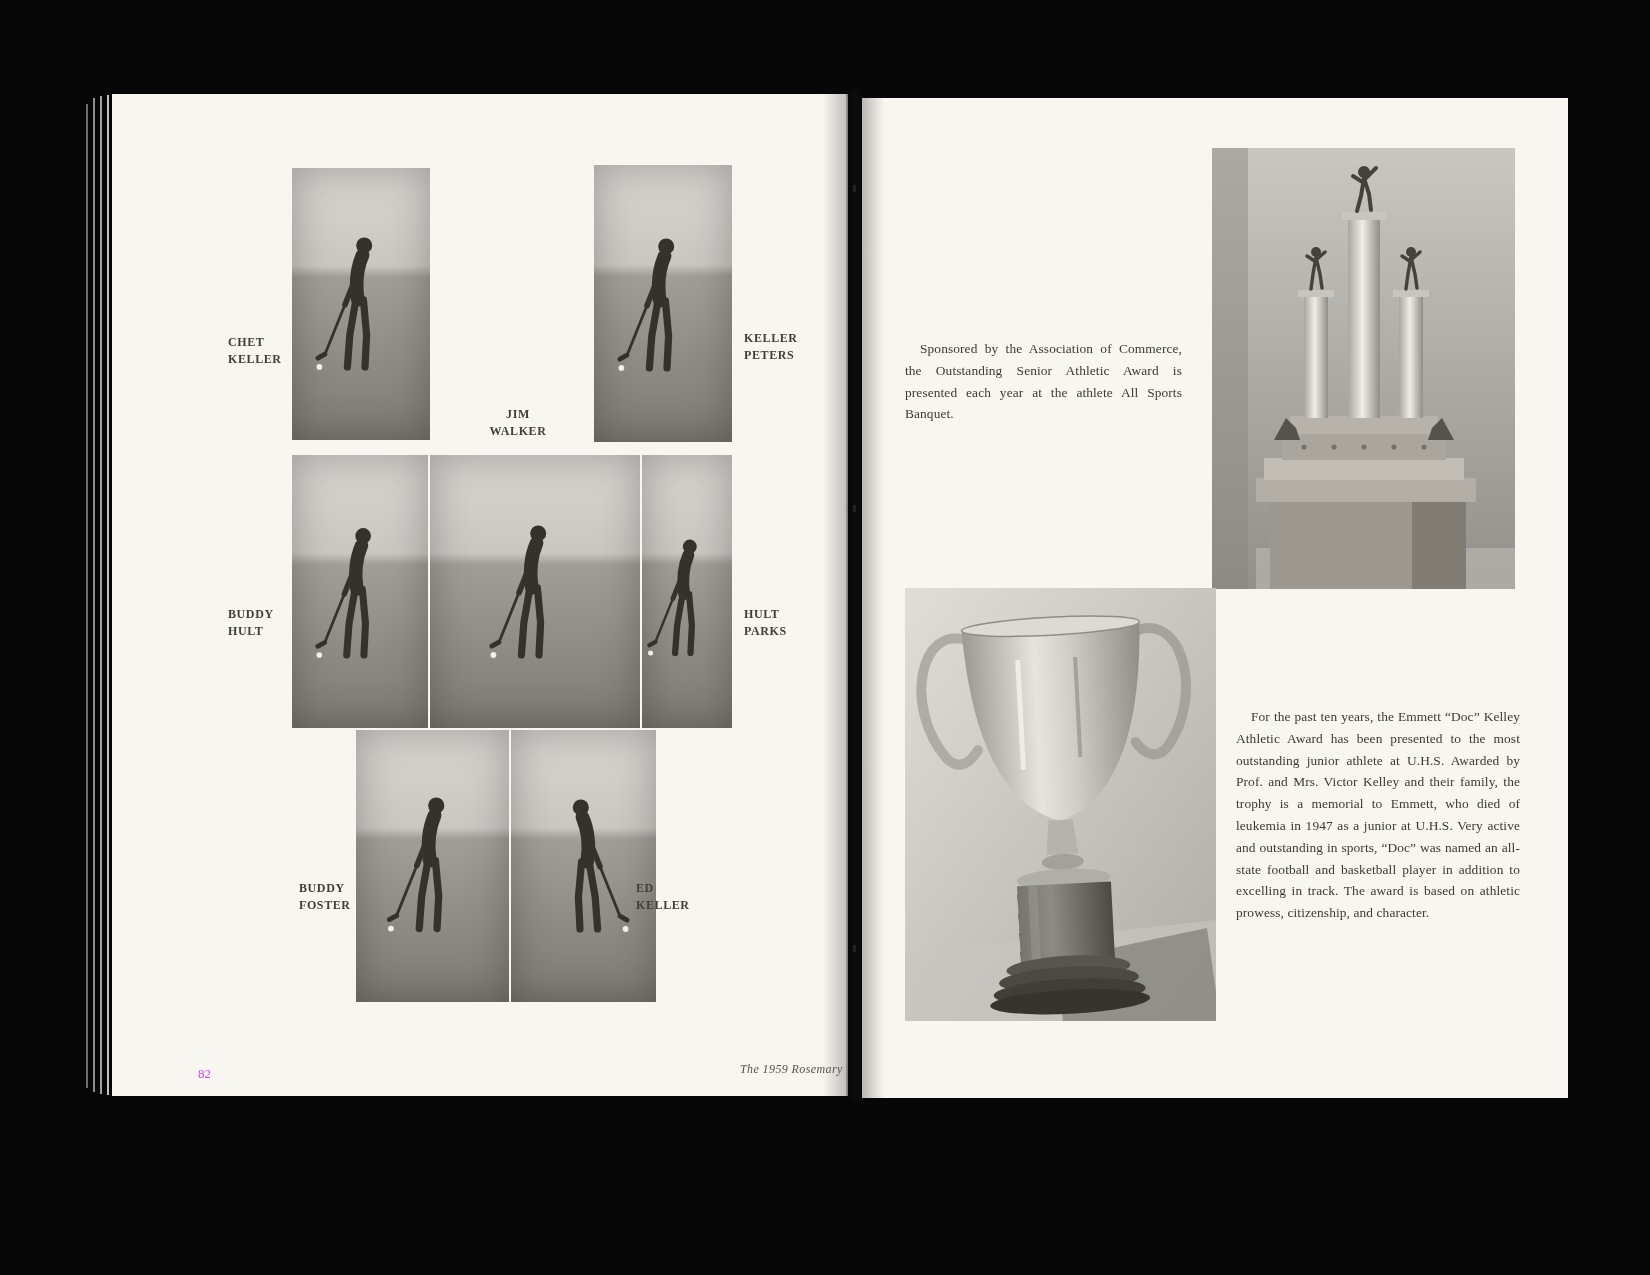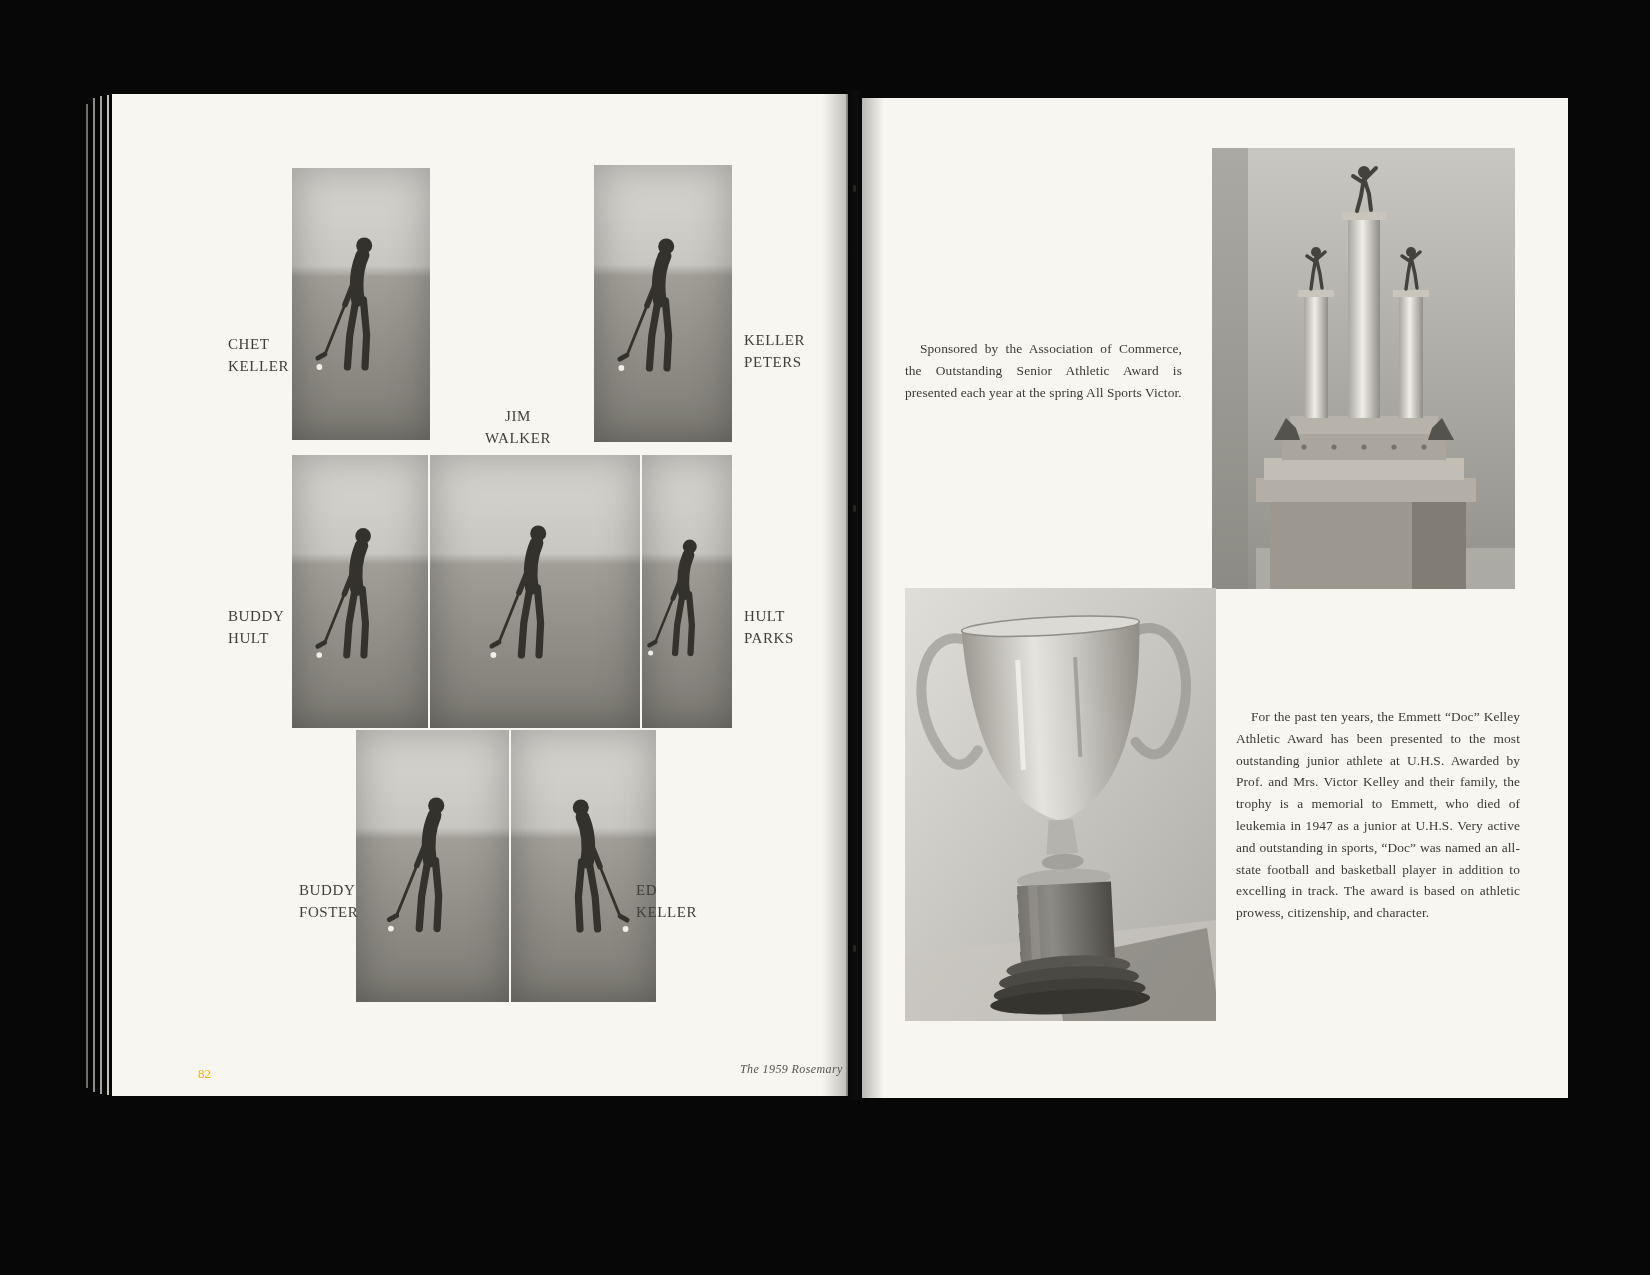--- a/index.html
+++ b/index.html
@@ -20,24 +20,24 @@
   .speck{position:absolute;width:3px;height:7px;background:#2c2a26;border-radius:1px;opacity:.8;}
 
   
   .photo{position:absolute;overflow:hidden;
       background:linear-gradient(#d8d6d1 0%,#c9c7c2 36%,#a09e97 40%,#8d8b84 72%,#7d7b74 100%);
       box-shadow:inset 0 0 42px rgba(0,0,0,.28);}
   .golfer{position:absolute;left:50%;bottom:12%;transform:translateX(-50%);}
   .photo-frame{position:absolute;background:#b7b5b0;box-shadow:inset 0 0 50px rgba(0,0,0,.3);}
 
   
-  .player-label{position:absolute;font-size:15px;line-height:1.45;letter-spacing:.6px;
-      color:#403e38;white-space:pre-line;}
+  .player-label{position:absolute;font-size:12px;line-height:1.45;letter-spacing:.6px;
+      color:#403e38;white-space:pre-line;font-weight:bold;}
   .player-label.center{text-align:center;width:110px;}
-  .page-number{position:absolute;left:198px;top:1066px;font-size:13px;color:#eab308;}
+  .page-number{position:absolute;left:198px;top:1066px;font-size:13px;color:#d946ef;}
   .running-footer{position:absolute;left:740px;top:1062px;font-size:12px;font-style:italic;
       color:#55534b;letter-spacing:.4px;text-align:center;}
 
   
   .section-title{position:absolute;margin:0;font-family:"DejaVu Serif", serif;font-weight:600;
       font-size:20.5px;letter-spacing:.3px;color:#2d2b24;text-align:center;}
   .section-body{position:absolute;margin:0;font-size:13.4px;line-height:21.8px;color:#3b3933;
       text-align:justify;text-indent:15px;letter-spacing:.1px;}
   svg{display:block;}
 </style>
@@ -176,21 +176,21 @@
         <circle cx="152" cy="24" r="6" fill="#44423d" stroke="none"></circle>
         <path d="M152 30 L149 48 L145 63 M152 30 L157 46 L159 62 M152 32 L164 20 M152 35 L141 28" stroke-width="4"></path>
         <circle cx="104" cy="104" r="5" fill="#44423d" stroke="none"></circle>
         <path d="M104 109 L101 126 L99 141 M104 109 L108 126 L110 140 M104 112 L113 104 M104 114 L95 108" stroke-width="3.4"></path>
         <circle cx="199" cy="104" r="5" fill="#44423d" stroke="none"></circle>
         <path d="M199 109 L196 126 L194 141 M199 109 L203 126 L205 140 M199 112 L208 104 M199 114 L190 108" stroke-width="3.4"></path>
       </g>
     </svg>
   </div>
 
-  <p class="section-body" style="left:905px;top:338px;width:277px">Sponsored by the Association of Commerce, the Outstanding Senior Athletic Award is presented each year at the spring All Sports Victor.</p>
+  <p class="section-body" style="left:905px;top:338px;width:277px">Sponsored by the Association of Commerce, the Outstanding Senior Athletic Award is presented each year at the athlete All Sports Banquet.</p>
 
   <div class="photo-frame" style="left:905px;top:588px;width:311px;height:433px">
     <svg width="311" height="433" viewBox="0 0 311 433">
       <defs>
         <linearGradient id="cBg" x1="0" y1="0" x2="1" y2="1">
           <stop offset="0" stop-color="#e0ded8"></stop>
             <stop offset="1" stop-color="#aeaca6"></stop>
         </linearGradient>
         <linearGradient id="cMetal" x1="0" y1="0" x2="1" y2="0">
           <stop offset="0" stop-color="#9b9992"></stop>

